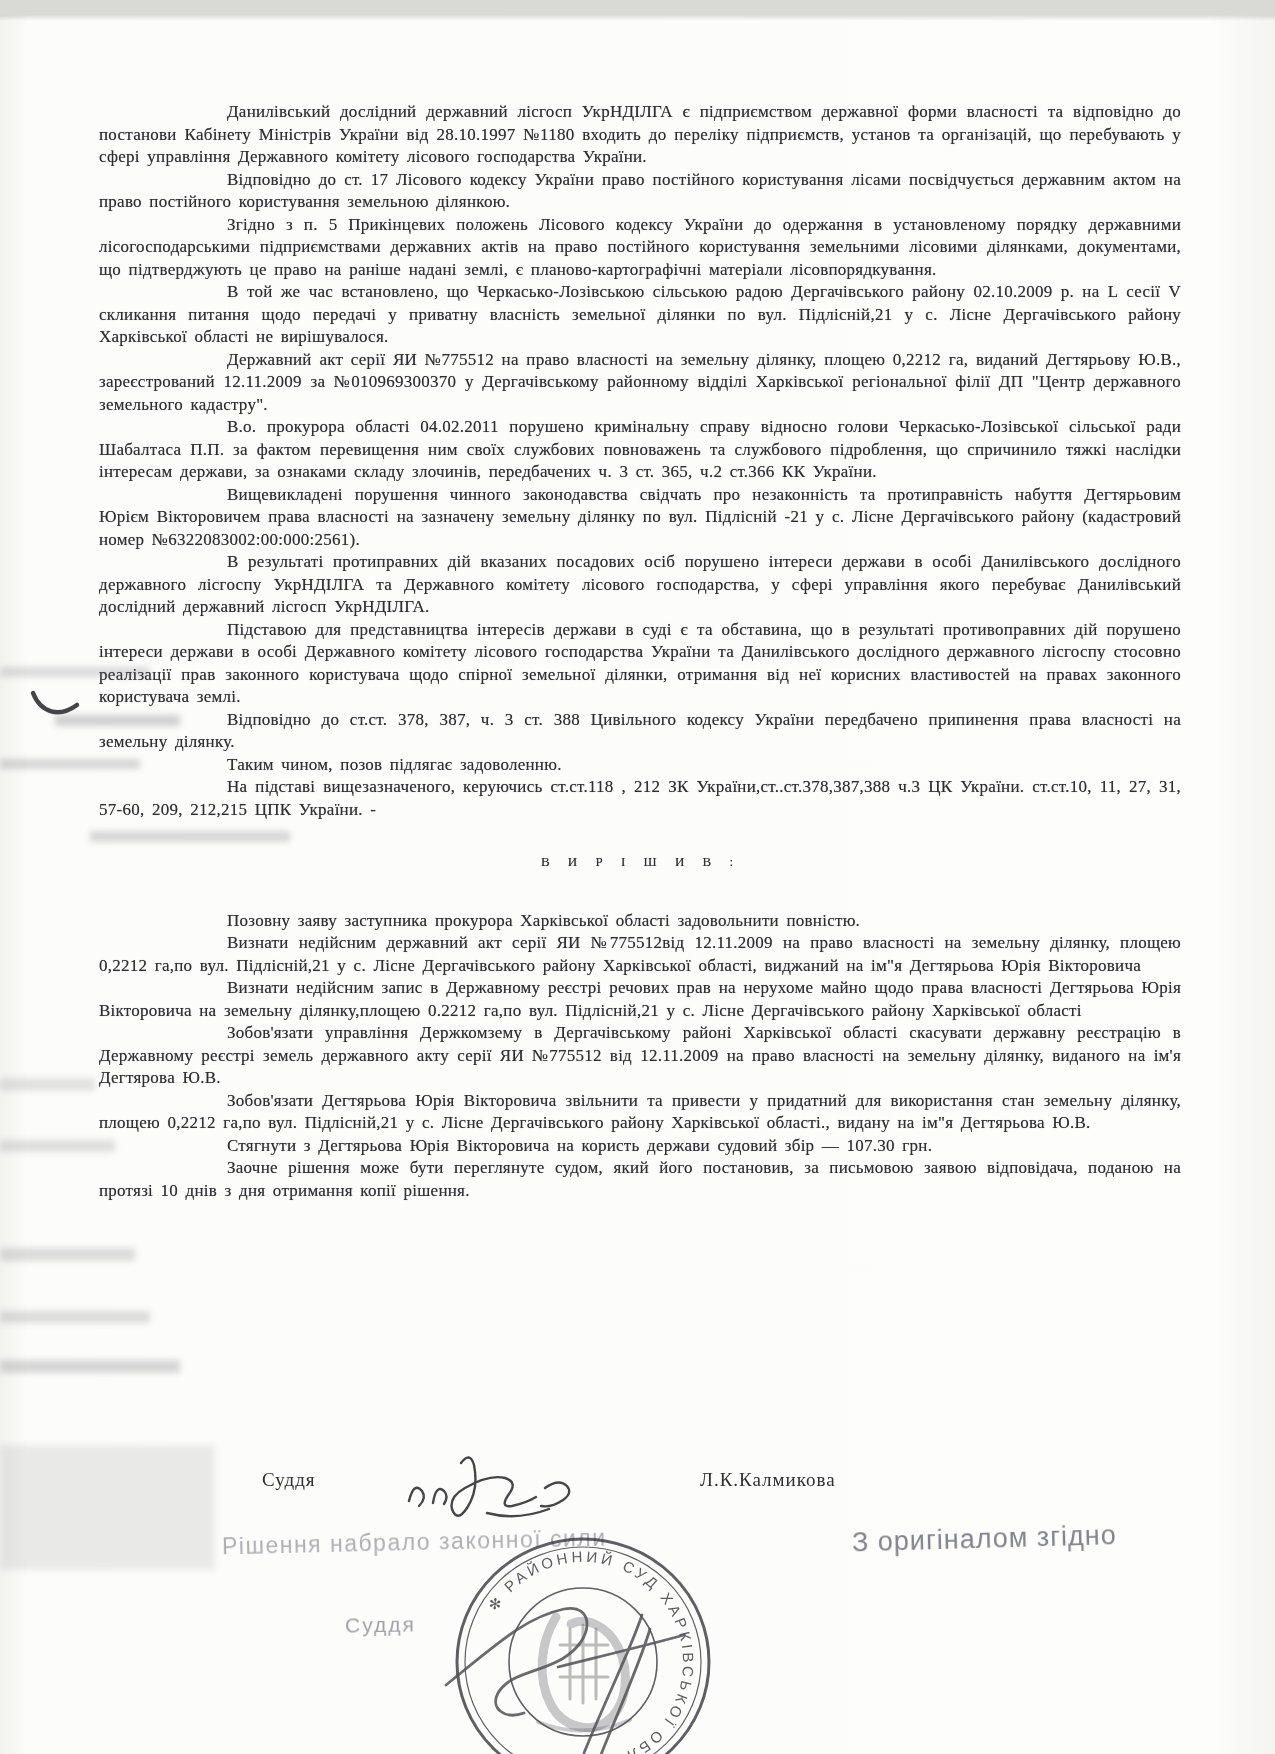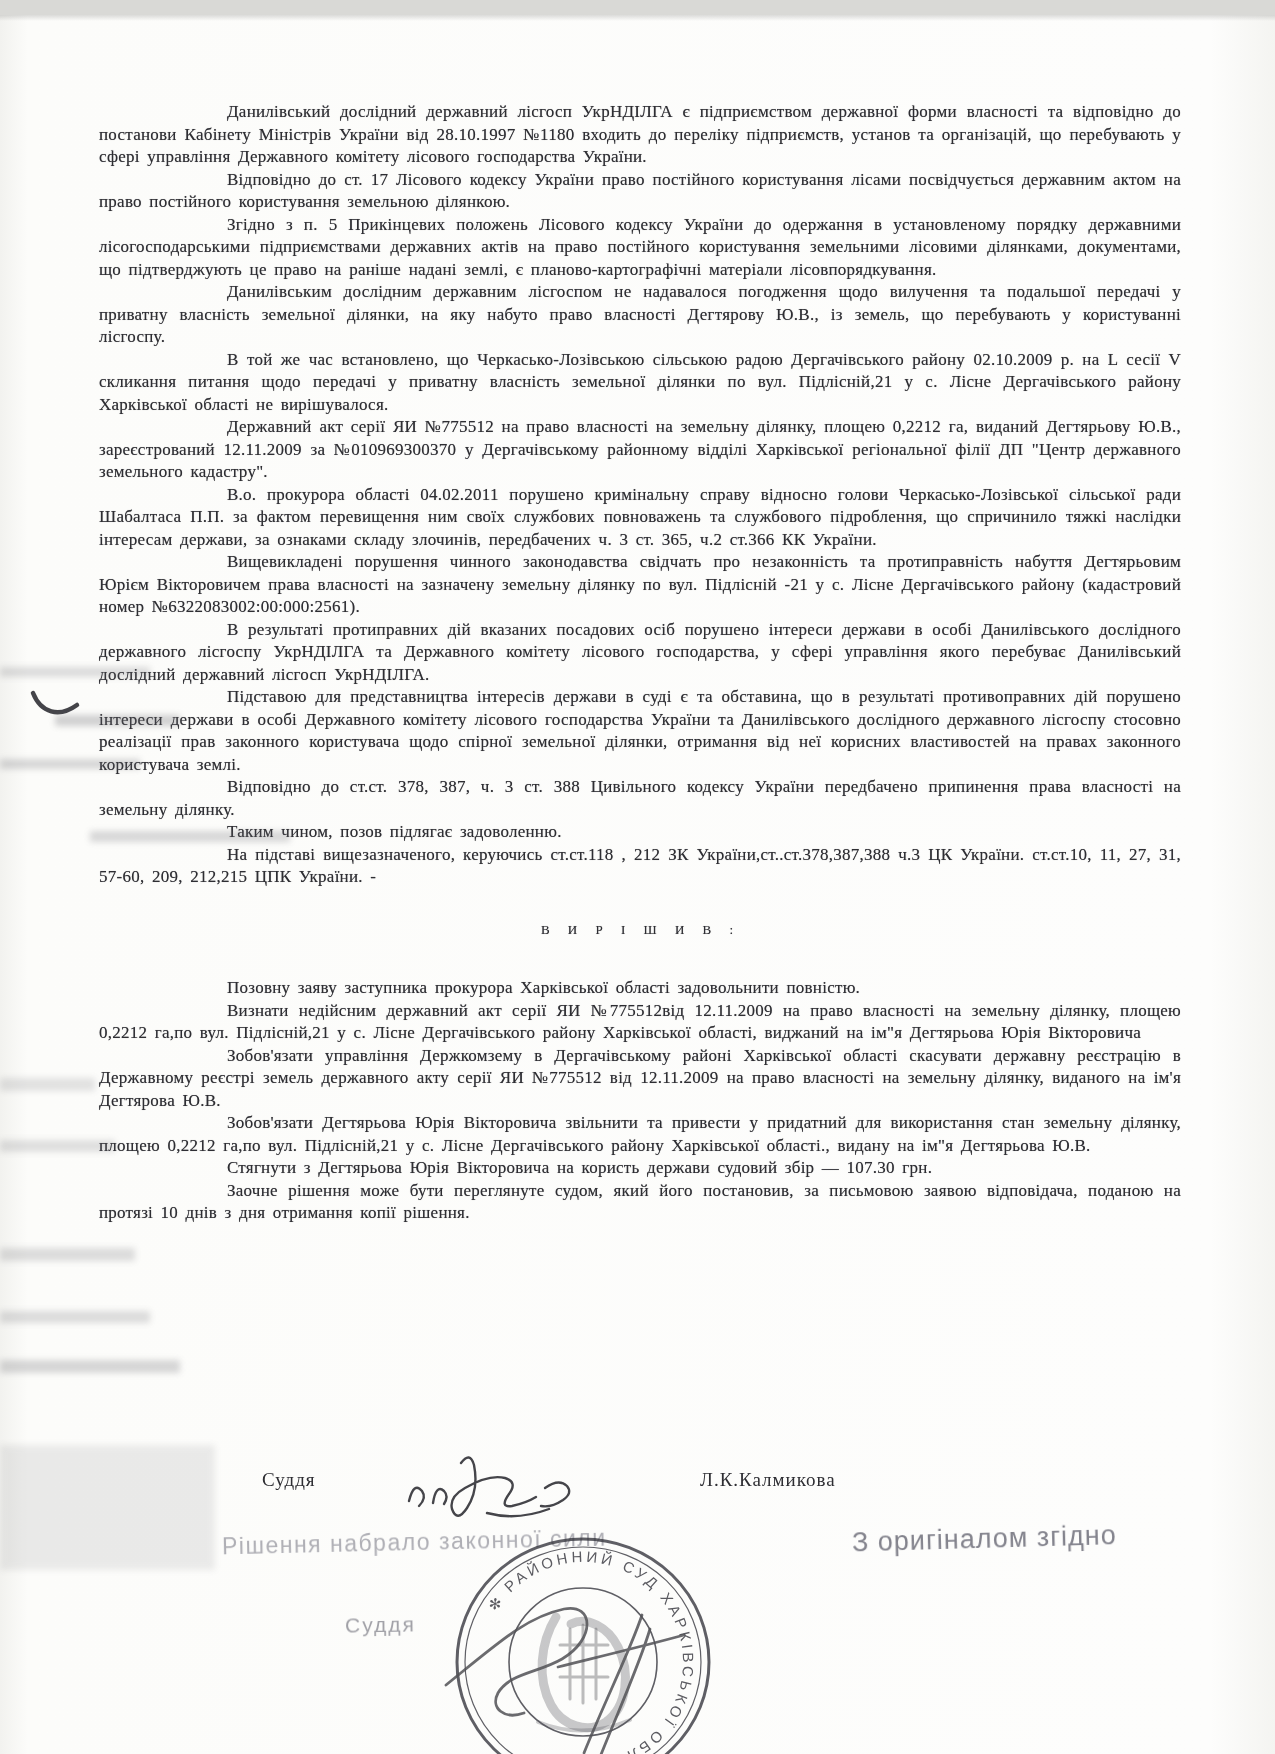--- a/index.html
+++ b/index.html
@@ -77,35 +77,35 @@
 </style>
 </head>
 <body>
 
 <div class="page">
 
   <div class="content">
     <p class="para">Данилівський дослідний державний лісгосп УкрНДІЛГА є підприємством державної форми власності та відповідно до постанови Кабінету Міністрів України від 28.10.1997 №1180 входить до переліку підприємств, установ та організацій, що перебувають у сфері управління Державного комітету лісового господарства України.</p>
     <p class="para">Відповідно до ст. 17 Лісового кодексу України право постійного користування лісами посвідчується державним актом на право постійного користування земельною ділянкою.</p>
     <p class="para">Згідно з п. 5 Прикінцевих положень Лісового кодексу України до одержання в установленому порядку державними лісогосподарськими підприємствами державних актів на право постійного користування земельними лісовими ділянками, документами, що підтверджують це право на раніше надані землі, є планово-картографічні матеріали лісовпорядкування.</p>
-    <p class="para">Данилівським дослідним державним лісгоспом не надавалося погодження щодо вилучення та подальшої передачі у приватну власність земельної ділянки, на яку набуто право власності Дегтярову Ю.В., із земель, що перебувають у користуванні лісгоспу.</p>
     <p class="para">В той же час встановлено, що Черкасько-Лозівською сільською радою Дергачівського району 02.10.2009 р. на L сесії V скликання питання щодо передачі у приватну власність земельної ділянки по вул. Підлісній,21 у с. Лісне Дергачівського району Харківської області не вирішувалося.</p>
     <p class="para">Державний акт серії ЯИ №775512 на право власності на земельну ділянку, площею 0,2212 га, виданий Дегтярьову Ю.В., зареєстрований 12.11.2009 за №010969300370 у Дергачівському районному відділі Харківської регіональної філії ДП "Центр державного земельного кадастру".</p>
     <p class="para">В.о. прокурора області 04.02.2011 порушено кримінальну справу відносно голови Черкасько-Лозівської сільської ради Шабалтаса П.П. за фактом перевищення ним своїх службових повноважень та службового підроблення, що спричинило тяжкі наслідки інтересам держави, за ознаками складу злочинів, передбачених ч. 3 ст. 365, ч.2 ст.366 КК України.</p>
     <p class="para">Вищевикладені порушення чинного законодавства свідчать про незаконність та протиправність набуття Дегтярьовим Юрієм Вікторовичем права власності на зазначену земельну ділянку по вул. Підлісній -21 у с. Лісне Дергачівського району (кадастровий номер №6322083002:00:000:2561).</p>
     <p class="para">В результаті протиправних дій вказаних посадових осіб порушено інтереси держави в особі Данилівського дослідного державного лісгоспу УкрНДІЛГА та Державного комітету лісового господарства, у сфері управління якого перебуває Данилівський дослідний державний лісгосп УкрНДІЛГА.</p>
     <p class="para">Підставою для представництва інтересів держави в суді є та обставина, що в результаті противоправних дій порушено інтереси держави в особі Державного комітету лісового господарства України та Данилівського дослідного державного лісгоспу стосовно реалізації прав законного користувача щодо спірної земельної ділянки, отримання від неї корисних властивостей на правах законного користувача землі.</p>
     <p class="para">Відповідно до ст.ст. 378, 387, ч. 3 ст. 388 Цивільного кодексу України передбачено припинення права власності на земельну ділянку.</p>
     <p class="para">Таким чином, позов підлягає задоволенню.</p>
     <p class="para">На підставі вищезазначеного, керуючись ст.ст.118 , 212 ЗК України,ст..ст.378,387,388 ч.3 ЦК України. ст.ст.10, 11, 27, 31, 57-60, 209, 212,215 ЦПК України. -</p>
 
     <p class="para ruling-heading">В И Р І Ш И В :</p>
 
     <p class="para">Позовну заяву заступника прокурора Харківської області задовольнити повністю.</p>
     <p class="para">Визнати недійсним державний акт серії ЯИ №775512від 12.11.2009 на право власності на земельну ділянку, площею 0,2212 га,по вул. Підлісній,21 у с. Лісне Дергачівського району Харківської області, виджаний на ім"я Дегтярьова Юрія Вікторовича</p>
+    <p class="para">Визнати недійсним запис в Державному реєстрі речових прав на нерухоме майно щодо права власності Дегтярьова Юрія Вікторовича на земельну ділянку,площею  0.2212 га,по вул. Підлісній,21 у с. Лісне Дергачівського району Харківської області</p>
     <p class="para">Зобов'язати управління Держкомзему в Дергачівському районі Харківської області скасувати державну реєстрацію в Державному реєстрі земель державного акту серії ЯИ №775512 від 12.11.2009 на право власності на земельну ділянку, виданого на ім'я Дегтярова Ю.В.</p>
     <p class="para">Зобов'язати Дегтярьова Юрія Вікторовича звільнити та привести у придатний для використання стан земельну ділянку, площею 0,2212 га,по вул. Підлісній,21 у с. Лісне Дергачівського району Харківської області., видану на ім"я Дегтярьова Ю.В.</p>
     <p class="para">Стягнути з  Дегтярьова Юрія Вікторовича на користь держави судовий збір — 107.30 грн.</p>
     <p class="para">Заочне рішення може бути переглянуте судом, який його постановив, за письмовою заявою відповідача, поданою на протязі 10 днів з дня отримання копії рішення.</p>
   </div>
 
   <div class="sig-row">
     <span class="sig-judge-label">Суддя</span>
 
     <svg style="left:395px;top:-12px;" width="210" height="90" viewBox="0 0 210 90">

